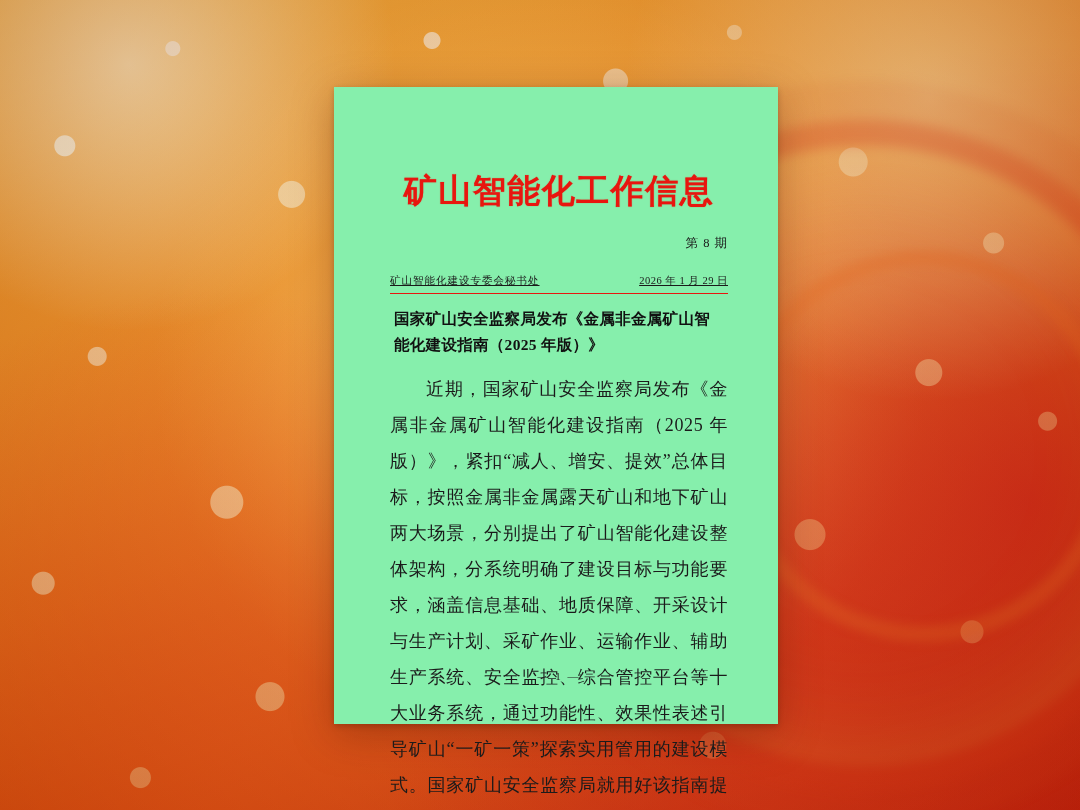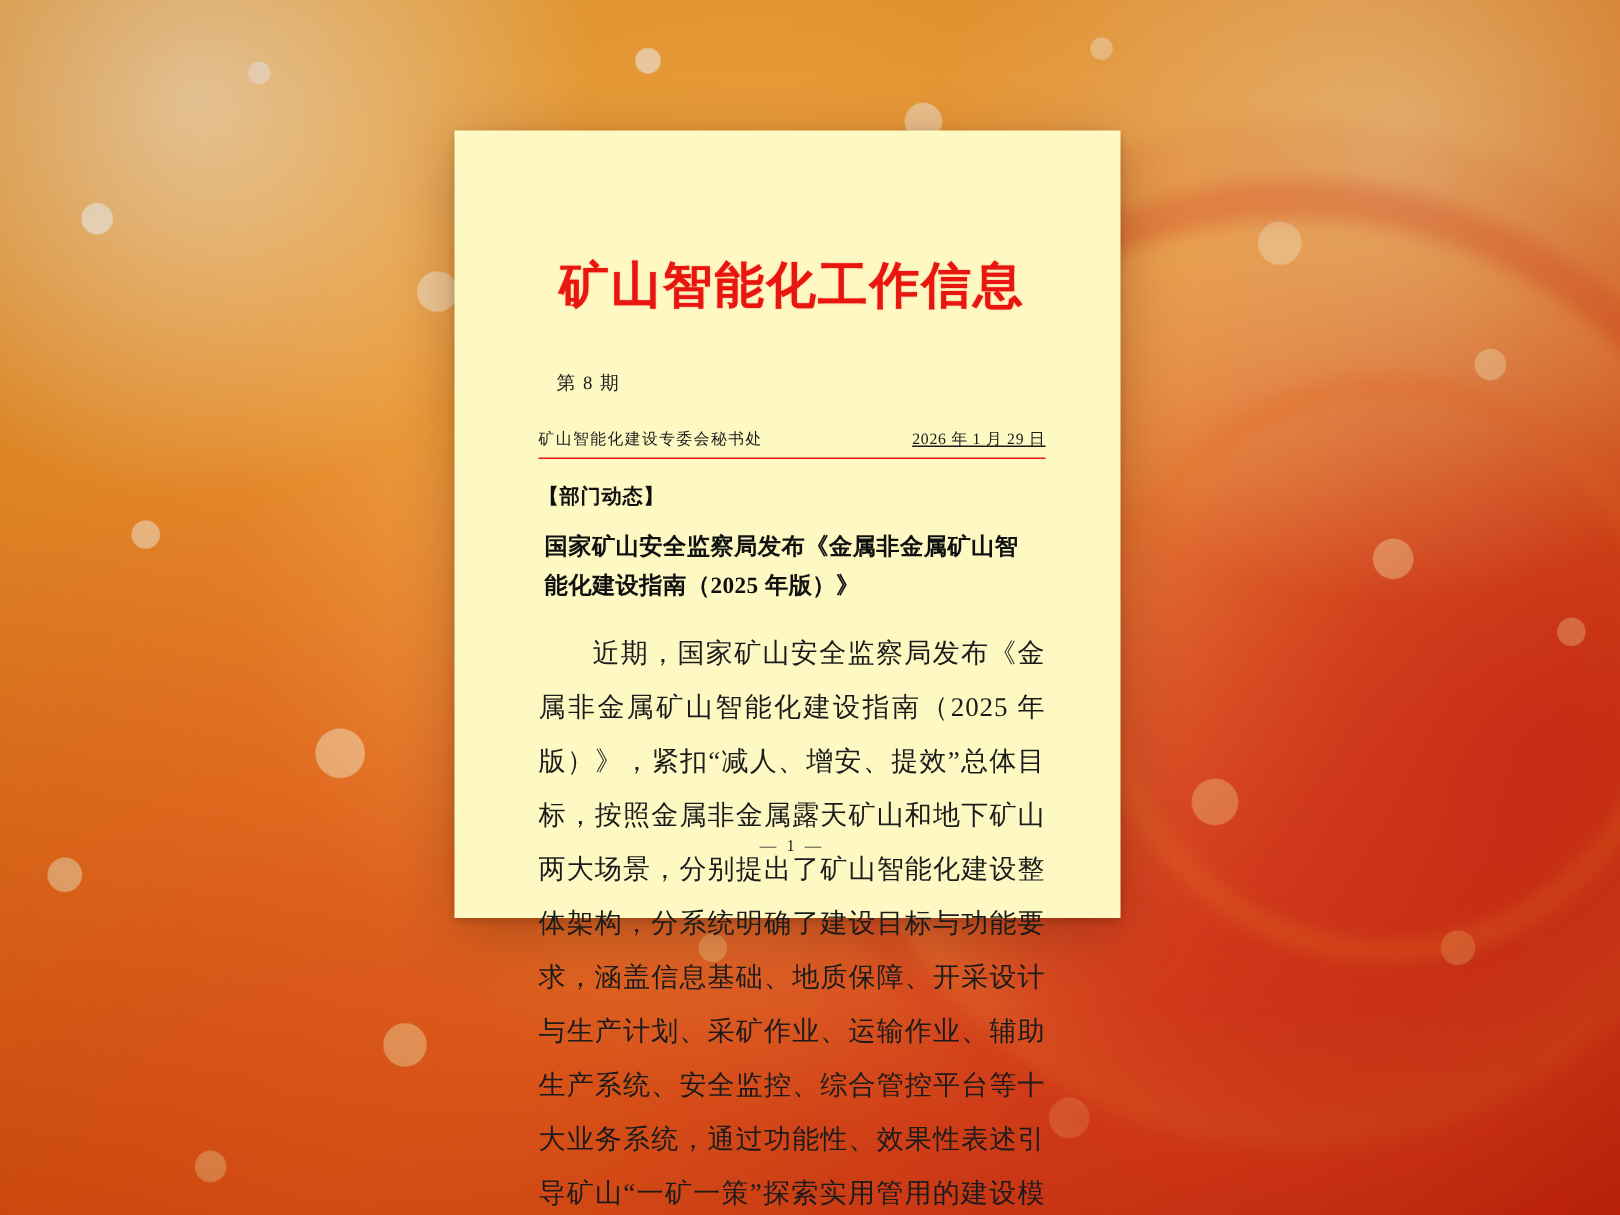--- a/index.html
+++ b/index.html
@@ -78,25 +78,25 @@
   }
   #bg-vignette {
     position: absolute;
     inset: 0;
     background: radial-gradient(ellipse at 50% 45%, rgba(255,255,255,0.10) 0%, rgba(120,20,0,0.28) 100%);
   }
 
   
   #paper {
     position: absolute;
-    left: 303px;
+    left: 334px;
     top: 87px;
     width: 444px;
-    height: 525px;
-    background: #fef9c3;
+    height: 637px;
+    background: #86efac;
     box-shadow: 0 10px 38px rgba(90,20,0,0.35), 0 2px 6px rgba(0,0,0,0.20);
     padding: 0;
     box-sizing: border-box;
   }
   .page-inner {
     position: absolute;
     left: 56px;
     right: 50px;
     top: 0;
     bottom: 0;
@@ -109,38 +109,38 @@
     color: #e8160f;
     font-family: "Liberation Serif", "DejaVu Serif", serif;
     font-size: 33px;
     font-weight: bold;
     letter-spacing: 1.5px;
     line-height: 1.1;
     text-shadow: 0 0 1px rgba(232,22,15,0.6);
   }
 
   .issue-no {
-    margin: 12px;
+    margin: 0;
     padding-top: 26px;
-    text-align: left;
+    text-align: right;
     font-size: 12.5px;
     color: #1a1a1a;
     letter-spacing: 1px;
   }
 
   .meta-row {
     display: flex;
     justify-content: space-between;
     align-items: flex-end;
     margin-top: 22px;
     font-size: 10.5px;
     color: #1a1a1a;
     letter-spacing: 0.4px;
   }
-  .meta-left { letter-spacing: 1px; }
+  .meta-left { letter-spacing: 1px; text-decoration: underline; }
   .meta-right { letter-spacing: 0.5px; text-decoration: underline; }
 
   .rule {
     height: 0;
     border-top: 1.6px solid #e8160f;
     margin-top: 5px;
   }
 
   .section-tag {
     margin-top: 16px;
@@ -198,21 +198,20 @@
     <h1 class="doc-title">矿山智能化工作信息</h1>
 
     <div class="issue-no">第 8 期</div>
 
     <div class="meta-row">
       <span class="meta-left">矿山智能化建设专委会秘书处</span>
       <span class="meta-right">2026 年 1 月 29 日</span>
     </div>
     <div class="rule"></div>
 
-    <div class="section-tag">【部门动态】</div>
 
     <div class="headline">国家矿山安全监察局发布《金属非金属矿山智能化建设指南（2025 年版）》</div>
 
     <div class="body-text">近期，国家矿山安全监察局发布《金属非金属矿山智能化建设指南（2025 年版）》，紧扣“减人、增安、提效”总体目标，按照金属非金属露天矿山和地下矿山两大场景，分别提出了矿山智能化建设整体架构，分系统明确了建设目标与功能要求，涵盖信息基础、地质保障、开采设计与生产计划、采矿作业、运输作业、辅助生产系统、安全监控、综合管控平台等十大业务系统，通过功能性、效果性表述引导矿山“一矿一策”探索实用管用的建设模式。国家矿山安全监察局就用好该指南提出了坚持实事求是、坚持分类分级、坚持突出重点、坚持创新驱动、坚持压实责任、坚持政策引领六个方面的要求，为科学、规范、有序推进矿山智能化建设提供了指引。该指南的发布填补了当前金属非金属</div>
 
     <div class="page-number">— 1 —</div>
 
   </div>
 </div>
 

